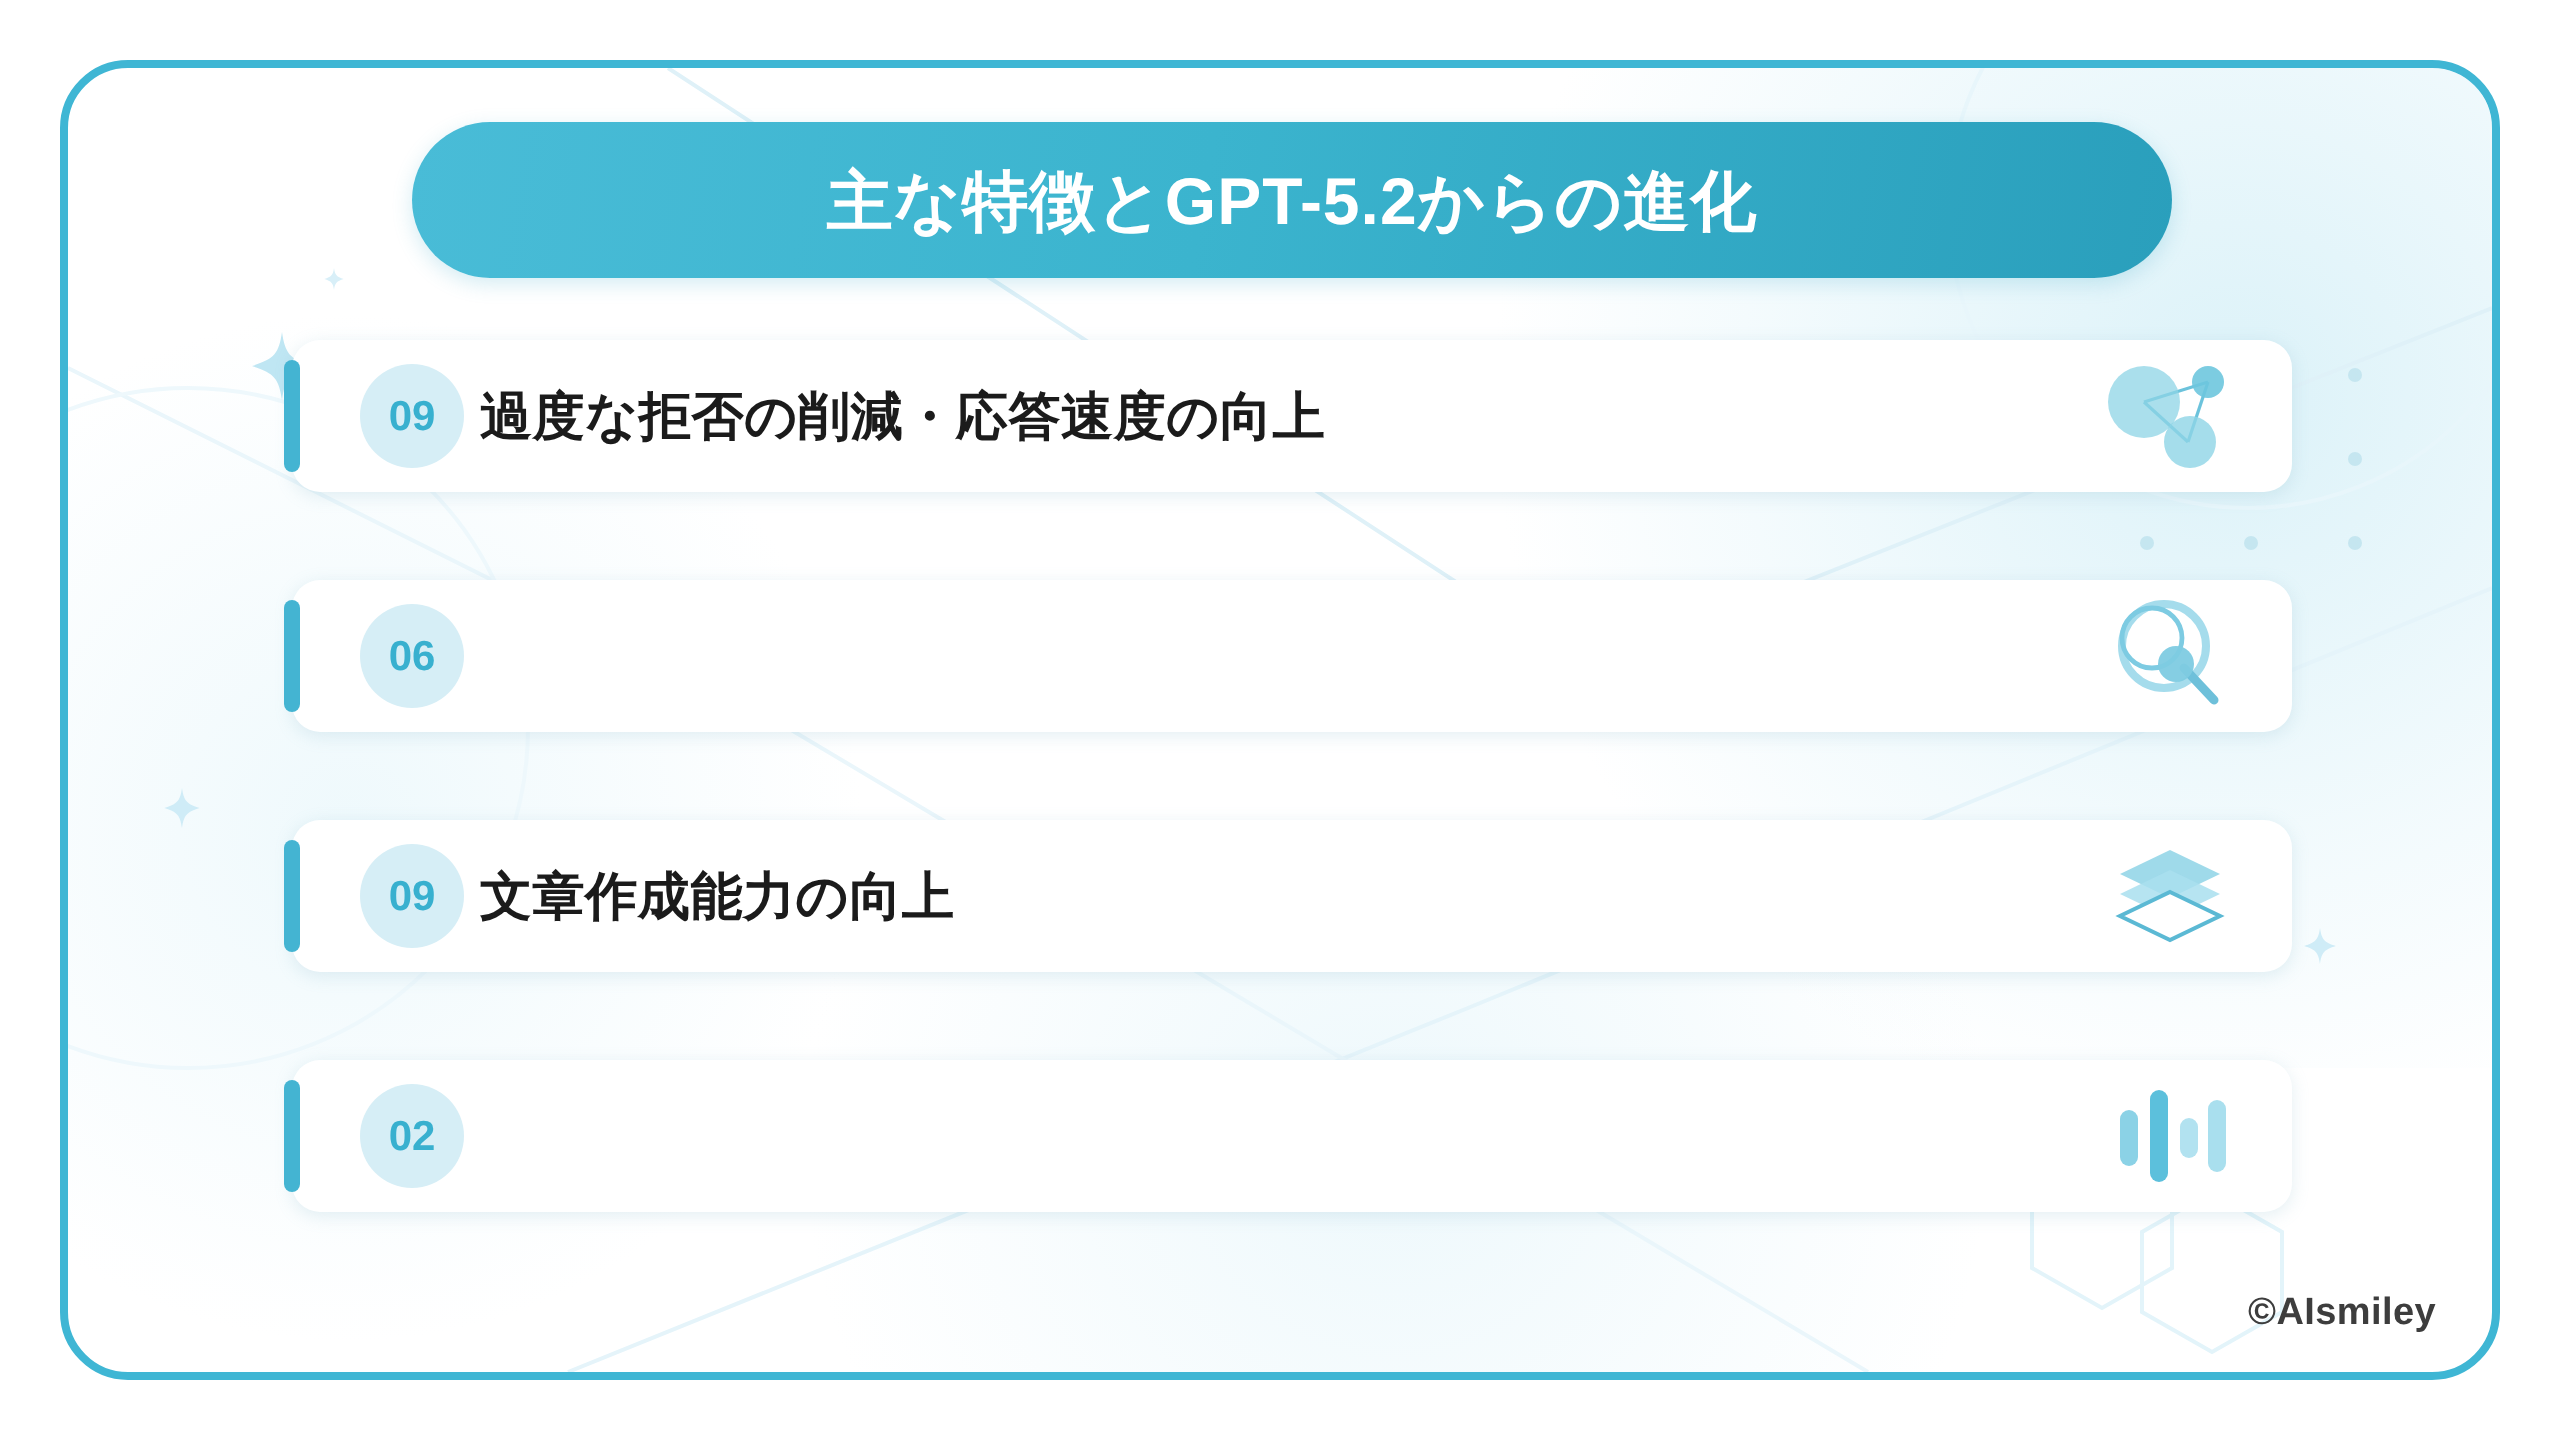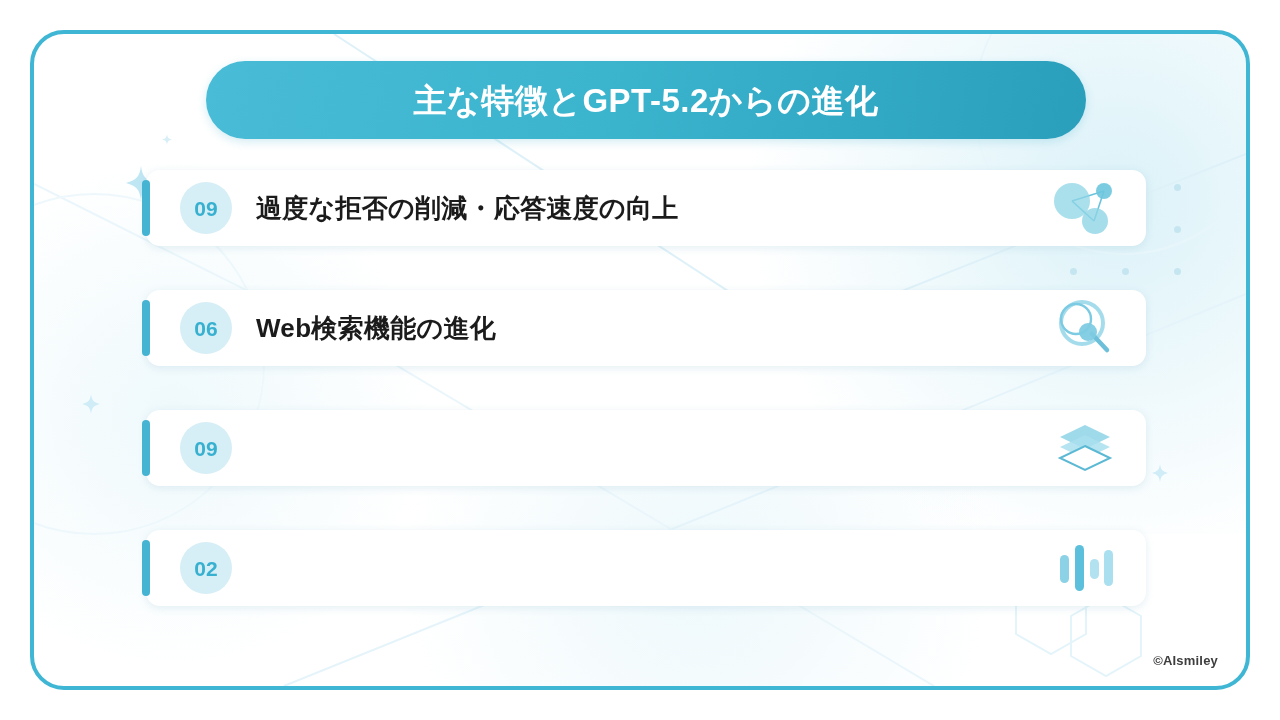--- a/index.html
+++ b/index.html
@@ -146,21 +146,21 @@
     margin-left: 12px;
   }
   .badge-num {
     color: #38b0cf;
     font-size: 21px;
     font-weight: bold;
     line-height: 1;
   }
 
   .card-label {
-    margin-left: 24px;
+    margin-left: 8px;
     color: #1b1b1b;
     font-size: 26px;
     font-weight: bold;
     letter-spacing: 0.3px;
     white-space: nowrap;
   }
 
   .card-icon {
     margin-left: auto;
     width: 70px;
@@ -169,21 +169,21 @@
     align-items: center;
     justify-content: center;
   }
 
   
   .footer {
     position: absolute;
     right: 28px;
     bottom: 18px;
     color: #3d3d3d;
-    font-size: 13px;
+    font-size: 19px;
     font-weight: bold;
     letter-spacing: 0.2px;
   }
 </style>
 </head>
 <body>
 
 <div class="slide">
   <div class="frame">
 
@@ -251,36 +251,36 @@
             <circle cx="43" cy="42" r="13" fill="#8ed4e6" opacity="0.8"></circle>
           </svg>
         </span>
       </div>
 
       <div class="card">
         <span class="accent-bar"></span>
         <span class="badge">
           <span class="badge-num">06</span>
         </span>
-        <span class="card-label">Web検索機能の進化</span>
         <span class="card-icon">
           <svg width="66" height="58" viewBox="0 0 66 58">
             <circle cx="30" cy="24" r="21" fill="none" stroke="#a5dcec" stroke-width="4"></circle>
             <circle cx="24" cy="20" r="15" fill="none" stroke="#7dcbe2" stroke-width="2.4"></circle>
             <line x1="40" y1="35" x2="55" y2="51" stroke="#6ec0da" stroke-width="4.5" stroke-linecap="round"></line>
             <circle cx="36" cy="33" r="9" fill="#7ecbe2" opacity="0.95"></circle>
           </svg>
         </span>
       </div>
 
       <div class="card">
         <span class="accent-bar"></span>
         <span class="badge">
           <span class="badge-num">09</span>
         </span>
+        <span class="card-label">文章作成能力の向上</span>
         <span class="card-icon">
           <svg width="66" height="58" viewBox="0 0 66 58">
             <polygon points="33,6 58,18 33,30 8,18" fill="#8ed4e6" opacity="0.85"></polygon>
             <polygon points="33,16 58,28 33,40 8,28" fill="#a9dfee" opacity="0.85"></polygon>
             <polygon points="33,27 58,39 33,51 8,39" fill="#ffffff" stroke="#5bb9d4" stroke-width="2"></polygon>
           </svg>
         </span>
       </div>
 
       <div class="card">

